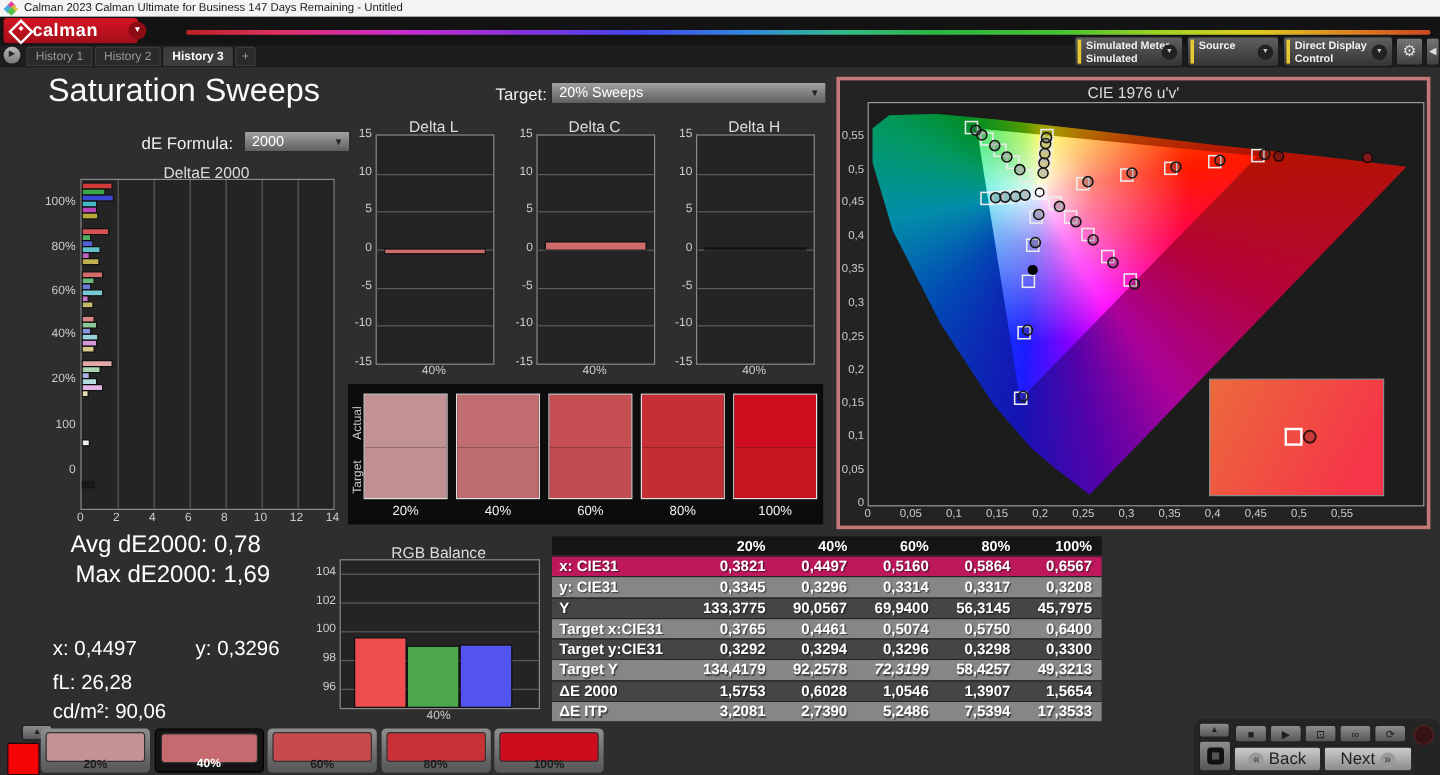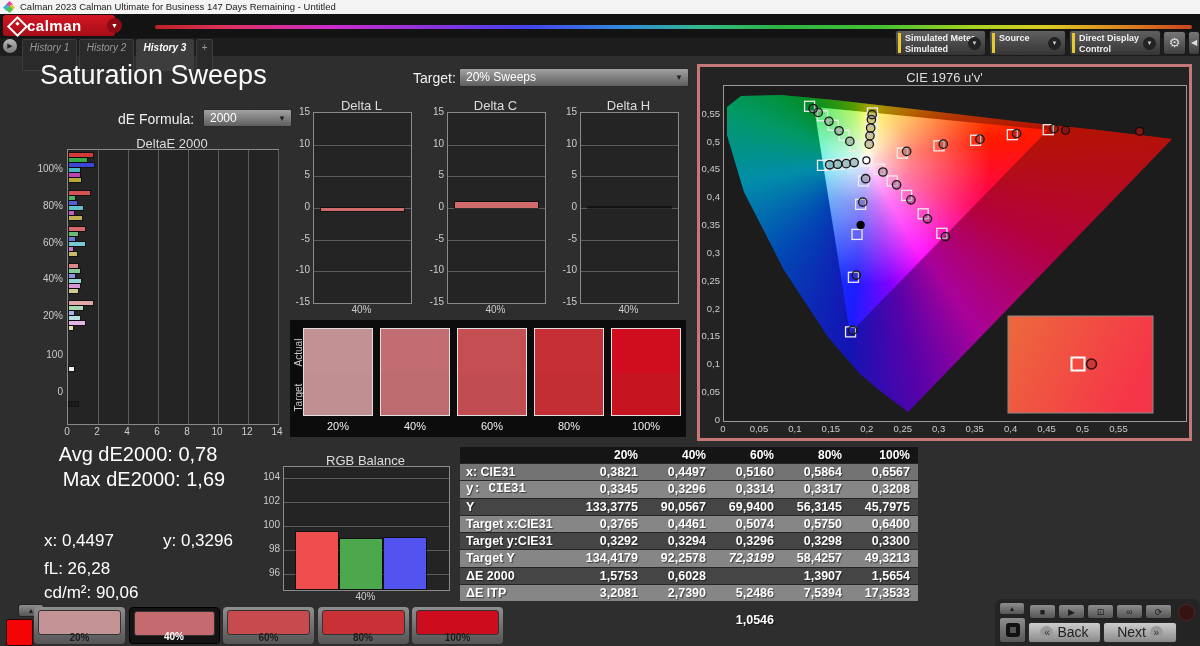--- a/index.html
+++ b/index.html
@@ -20,22 +20,22 @@
   .logo .dia i{position:absolute;left:2px;top:2px;width:3px;height:3px;background:#fff;transform:rotate(0deg);}
   .logo .txt{left:24px;top:0px;font-size:15px;font-weight:bold;letter-spacing:.5px;line-height:21px;}
   .logo .dd{left:104px;top:3px;width:15px;height:15px;border-radius:50%;background:#8d0b14;
             color:#fff;font-size:7px;text-align:center;line-height:15px;}
   .rainbow{left:155px;top:11px;width:1037px;height:4px;border-radius:2px;
     background:linear-gradient(90deg,#b22,#e03060 7%,#cc2ccc 17%,#8833dd 27%,#4444ee 36%,#3388dd 45%,#33bb88 53%,#2eb344 60%,#44c233 70%,#a8d422 79%,#ddcc22 86%,#dd8822 93%,#cc4422);}
   
   .tabbar{left:0;top:38px;width:1200px;height:18px;background:#1d1d1d;}
   .playbtn{left:3px;top:1px;width:14px;height:14px;border-radius:50%;
            background:linear-gradient(#bbb,#777);color:#222;font-size:7px;line-height:14px;text-align:center;}
-  .tab{top:1px;height:32px;font-size:10px;line-height:16px;text-align:center;
-       background:#2a2a2a;color:#999;border:1px solid #3c3c3c;box-sizing:border-box;border-radius:2px 2px 0 0;font-style:italic;}
+  .tab{top:1px;height:16px;font-size:10px;line-height:16px;text-align:center;
+       background:#2a2a2a;color:#999;border:1px solid #3c3c3c;box-sizing:border-box;border-radius:2px 2px 0 0;}
   .tab.active{background:#3d3d3d;color:#fff;font-weight:bold;}
   
   .tbdrop{top:30px;height:26px;background:linear-gradient(#606060,#343434);border:1px solid #1a1a1a;
           border-radius:3px;box-sizing:border-box;color:#f2f2f2;}
   .tbdrop .ybar{position:absolute;left:2px;top:2px;bottom:2px;width:3px;background:#e6c832;}
   .tbdrop .lbl{position:absolute;left:9px;top:2px;font-size:9px;font-weight:bold;line-height:10.5px;white-space:pre-line;}
   .tbdrop .chev{position:absolute;right:4px;top:6px;width:13px;height:13px;border-radius:50%;
                 background:#222;color:#ccc;font-size:6px;text-align:center;line-height:13px;}
   .sqbtn{background:linear-gradient(#777,#3f3f3f);border:1px solid #1a1a1a;border-radius:3px;
          box-sizing:border-box;color:#ddd;text-align:center;}
@@ -430,30 +430,30 @@
 
   <div class="abs tbl" id="datatable">
       <div class="trow" style="height: 16px; background: rgb(21, 21, 21);">
         <div class="tcell lab" style="width: 118px; line-height: 16px; font-size: 12px;"></div>
         <div class="tcell" style="width: 68px; line-height: 16px; font-size: 12px;">20%</div>
         <div class="tcell" style="width: 68px; line-height: 16px; font-size: 12px;">40%</div>
         <div class="tcell" style="width: 68px; line-height: 16px; font-size: 12px;">60%</div>
         <div class="tcell" style="width: 68px; line-height: 16px; font-size: 12px;">80%</div>
         <div class="tcell" style="width: 68px; line-height: 16px; font-size: 12px;">100%</div>
       </div>
-      <div class="trow" style="height: 17.3px; background: #737373; border-top: 1px solid rgb(36, 36, 36); box-sizing: border-box;">
+      <div class="trow" style="height: 17.3px; background: #be185d; border-top: 1px solid rgb(36, 36, 36); box-sizing: border-box;">
         <div class="tcell lab" style="width: 118px; line-height: 16.3px;">x: CIE31</div>
         <div class="tcell" style="width: 68px; line-height: 16.3px;">0,3821</div>
         <div class="tcell" style="width: 68px; line-height: 16.3px;">0,4497</div>
         <div class="tcell" style="width: 68px; line-height: 16.3px;">0,5160</div>
         <div class="tcell" style="width: 68px; line-height: 16.3px;">0,5864</div>
         <div class="tcell" style="width: 68px; line-height: 16.3px;">0,6567</div>
       </div>
       <div class="trow" style="height: 17.3px; background: rgb(134, 134, 134); border-top: 1px solid rgb(36, 36, 36); box-sizing: border-box;">
-        <div class="tcell lab" style="width: 118px; line-height: 16.3px; font-family: Liberation Mono, monospace;">y: CIE31</div>
+        <div class="tcell lab" style="width: 118px; line-height: 16.3px;">y: CIE31</div>
         <div class="tcell" style="width: 68px; line-height: 16.3px; text-align: right;">0,3345</div>
         <div class="tcell" style="width: 68px; line-height: 16.3px;">0,3296</div>
         <div class="tcell" style="width: 68px; line-height: 16.3px;">0,3314</div>
         <div class="tcell" style="width: 68px; line-height: 16.3px;">0,3317</div>
         <div class="tcell" style="width: 68px; line-height: 16.3px;">0,3208</div>
       </div>
       <div class="trow" style="height: 17.3px; background: rgb(69, 69, 69); border-top: 1px solid rgb(36, 36, 36); box-sizing: border-box;">
         <div class="tcell lab" style="width: 118px; line-height: 16.3px;">Y</div>
         <div class="tcell" style="width: 68px; line-height: 16.3px;">133,3775</div>
         <div class="tcell" style="width: 68px; line-height: 16.3px;">90,0567</div>
@@ -482,21 +482,21 @@
         <div class="tcell" style="width: 68px; line-height: 16.3px;">134,4179</div>
         <div class="tcell" style="width: 68px; line-height: 16.3px;">92,2578</div>
         <div class="tcell" style="width: 68px; line-height: 16.3px; font-style: italic;">72,3199</div>
         <div class="tcell" style="width: 68px; line-height: 16.3px;">58,4257</div>
         <div class="tcell" style="width: 68px; line-height: 16.3px;">49,3213</div>
       </div>
       <div class="trow" style="height: 17.3px; background: rgb(69, 69, 69); border-top: 1px solid rgb(36, 36, 36); box-sizing: border-box;">
         <div class="tcell lab" style="width: 118px; line-height: 16.3px;">ΔE 2000</div>
         <div class="tcell" style="width: 68px; line-height: 16.3px;">1,5753</div>
         <div class="tcell" style="width: 68px; line-height: 16.3px;">0,6028</div>
-        <div class="tcell" style="width: 68px; line-height: 16.3px; margin-top: 44px;">1,0546</div>
+        <div class="tcell" style="width: 68px; line-height: 16.3px;">1,0546</div>
         <div class="tcell" style="width: 68px; line-height: 16.3px;">1,3907</div>
         <div class="tcell" style="width: 68px; line-height: 16.3px;">1,5654</div>
       </div>
       <div class="trow" style="height: 17.3px; background: rgb(134, 134, 134); border-top: 1px solid rgb(36, 36, 36); box-sizing: border-box;">
         <div class="tcell lab" style="width: 118px; line-height: 16.3px;">ΔE ITP</div>
         <div class="tcell" style="width: 68px; line-height: 16.3px;">3,2081</div>
         <div class="tcell" style="width: 68px; line-height: 16.3px;">2,7390</div>
         <div class="tcell" style="width: 68px; line-height: 16.3px;">5,2486</div>
         <div class="tcell" style="width: 68px; line-height: 16.3px;">7,5394</div>
         <div class="tcell" style="width: 68px; line-height: 16.3px;">17,3533</div>

